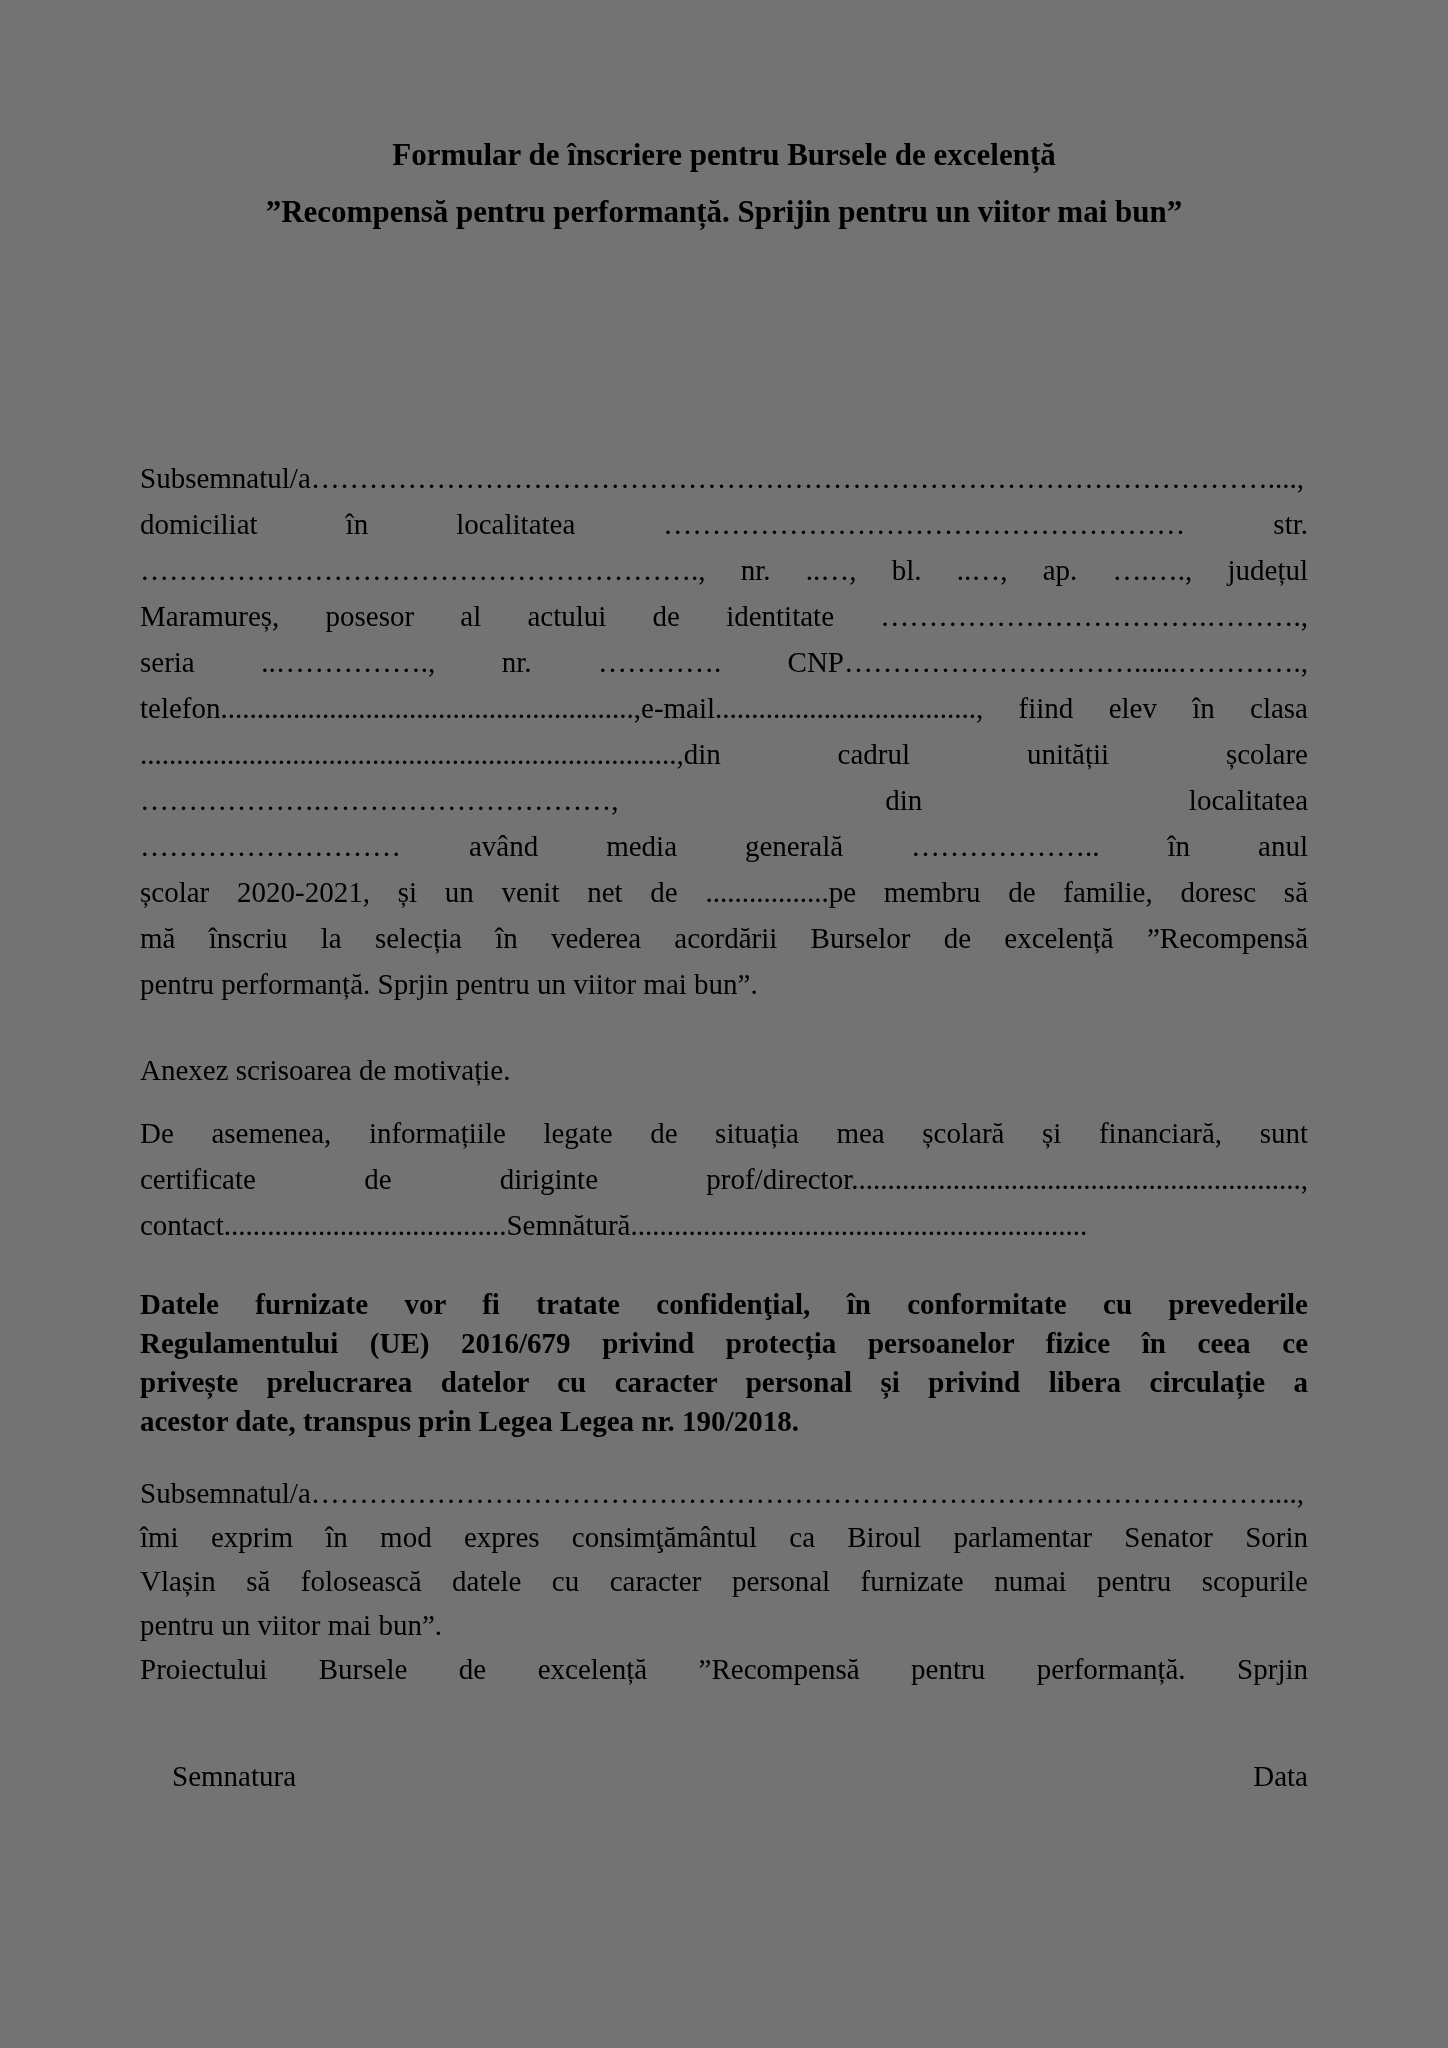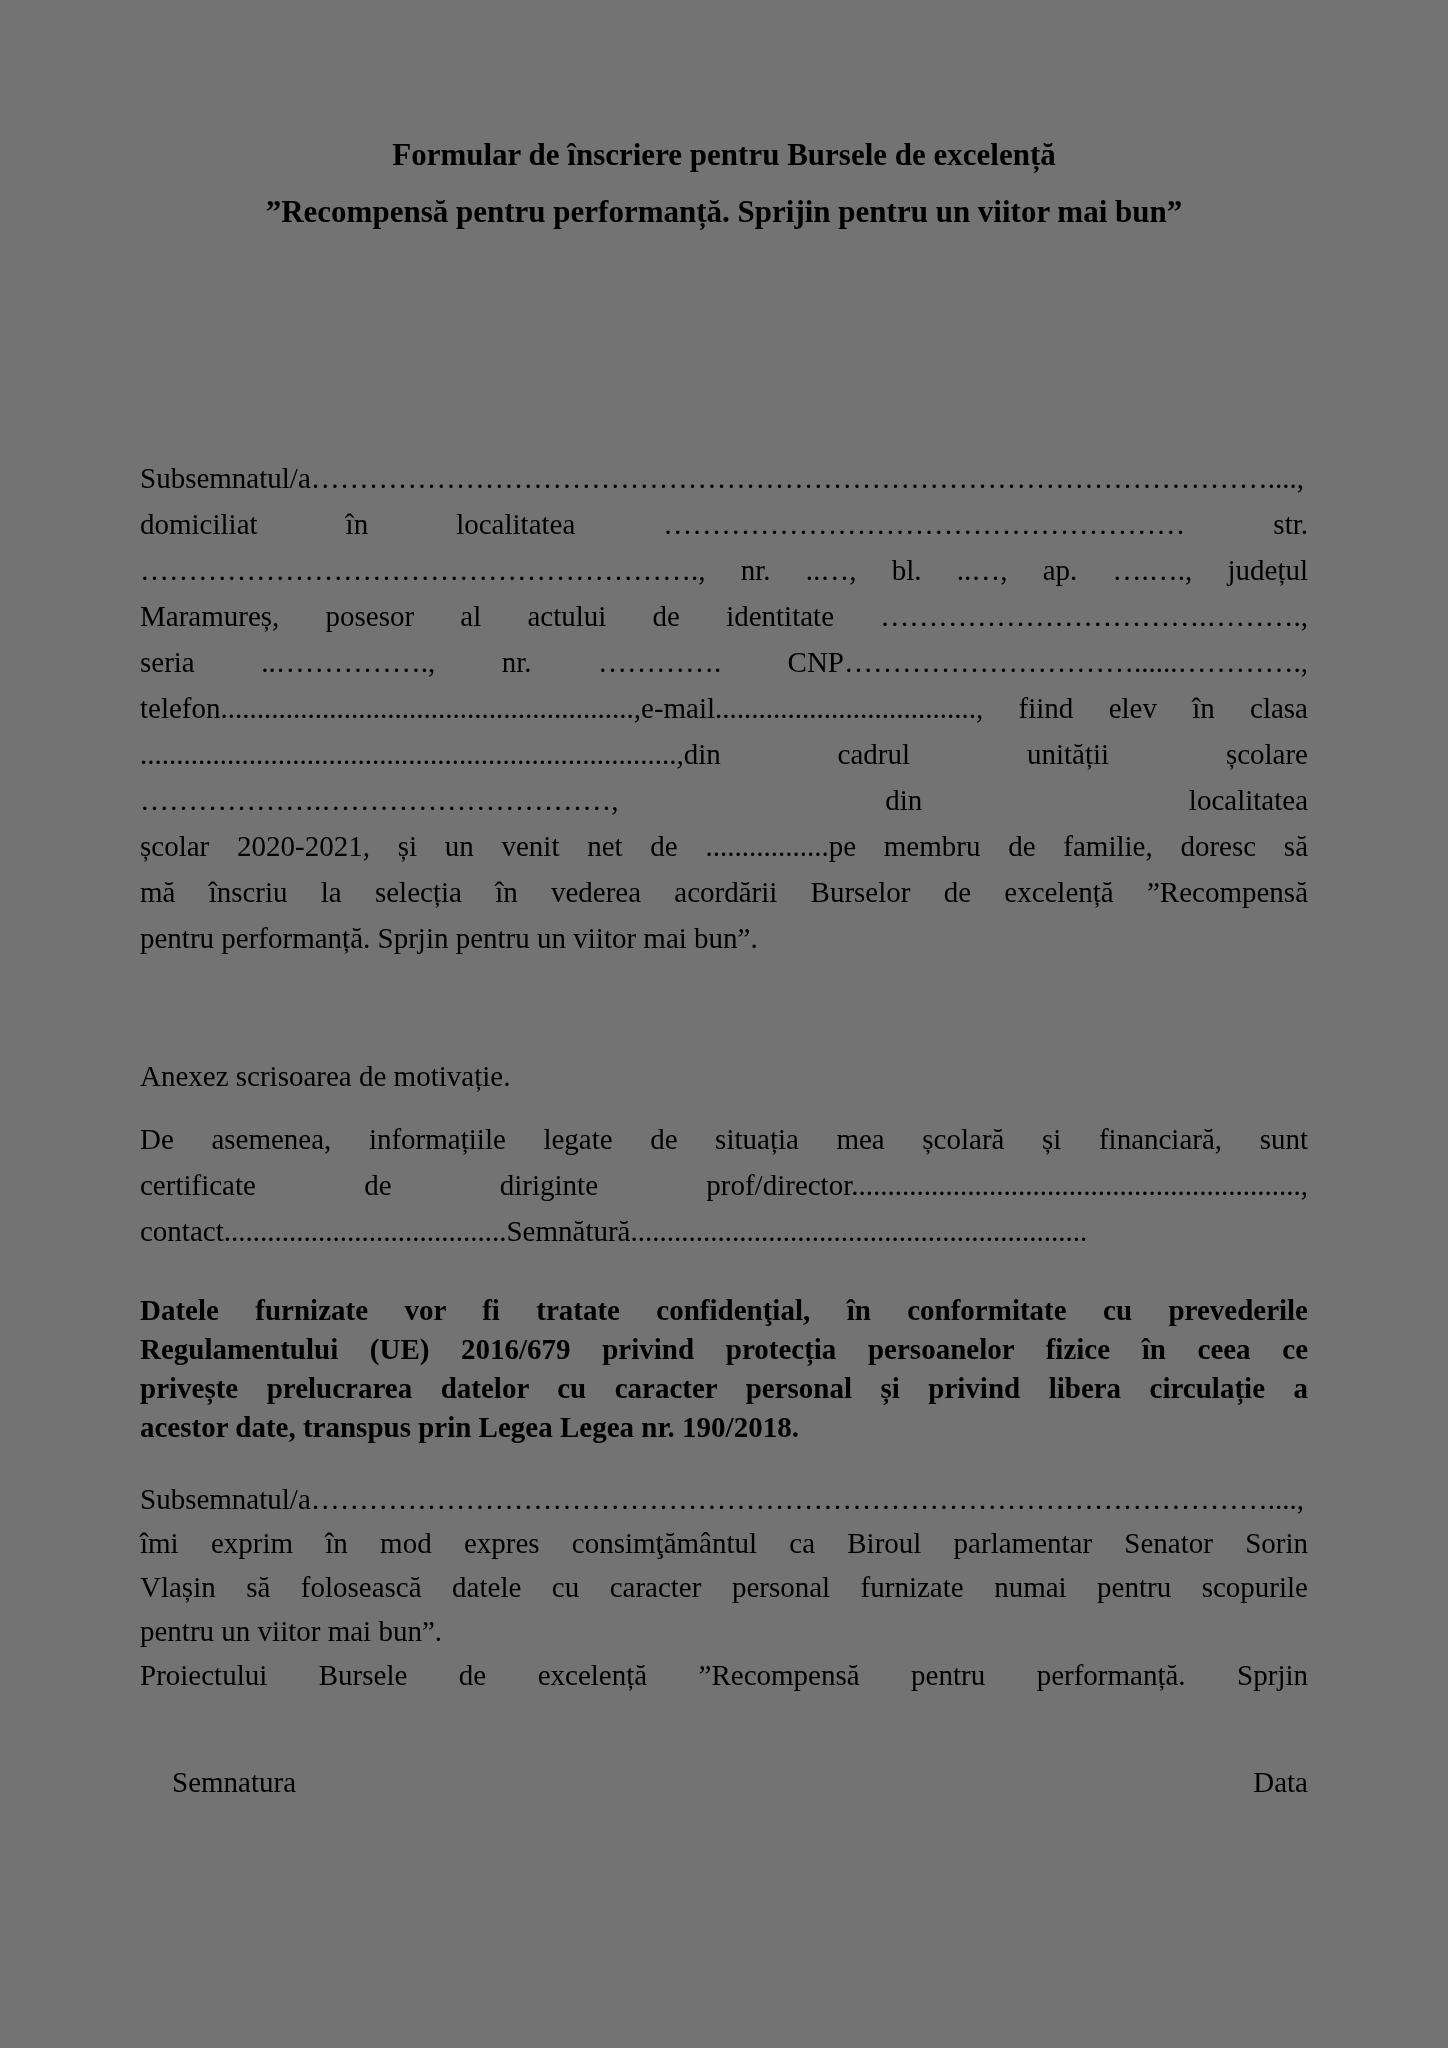--- a/index.html
+++ b/index.html
@@ -33,21 +33,21 @@
     text-align:center;
   }
   .title2 {
     margin-top:11px;
     font-size:31px;
     font-weight:bold;
     line-height:46px;
     text-align:center;
   }
   .p1 { margin-top:220px; }
-  .p2 { margin-top:92px; }
+  .p2 { margin-top:40px; }
   .p3 { margin-top:17px; }
   .p4 { margin-top:37px; }
   .p4 .line { line-height:39px;font-weight:bold; }
   .p5 { margin-top:30px; }
   .p5 .line { line-height:44px; }
   .footer {
     margin-top:62px;
     display:flex;
     justify-content:space-between;
     font-size:29px;
@@ -67,20 +67,21 @@
 
     <div class="p1">
       <div class="line just">Subsemnatul/a………………………………………………………………………………………....,</div>
       <div class="line just">domiciliat în localitatea ……………………………………………… str.</div>
       <div class="line just">…………………………………………………., nr. ..…, bl. ..…, ap. ….…., județul</div>
       <div class="line just">Maramureș, posesor al actului de identitate …………………………….……….,</div>
       <div class="line just">seria ..……………., nr. …………. CNP…………………………......………….,</div>
       <div class="line just">telefon.........................................................,e-mail...................................., fiind elev în clasa</div>
       <div class="line just">..........................................................................,din cadrul unității școlare</div>
       <div class="line just">……………….…………………………, din localitatea</div>
+      <div class="line just">……………………… având media generală ……………….. în anul</div>
       <div class="line just">școlar 2020-2021, și un venit net de .................pe membru de familie, doresc să</div>
       <div class="line just">mă înscriu la selecția în vederea acordării Burselor de excelență ”Recompensă</div>
       <div class="line">pentru performanță. Sprjin pentru un viitor mai bun”.</div>
     </div>
 
     <div class="p2">
       <div class="line">Anexez scrisoarea de motivație.</div>
     </div>
 
     <div class="p3">

